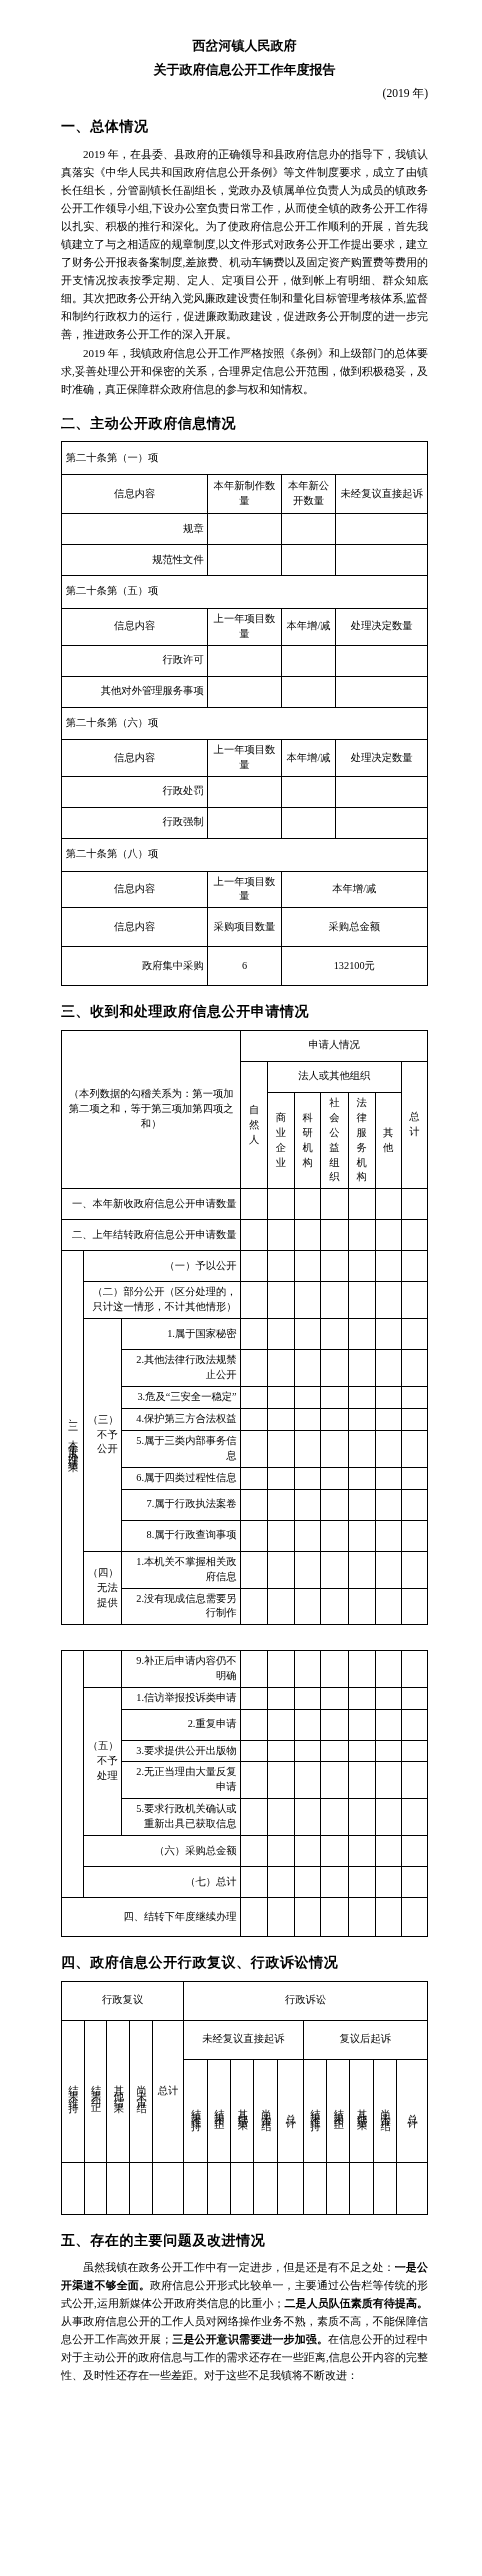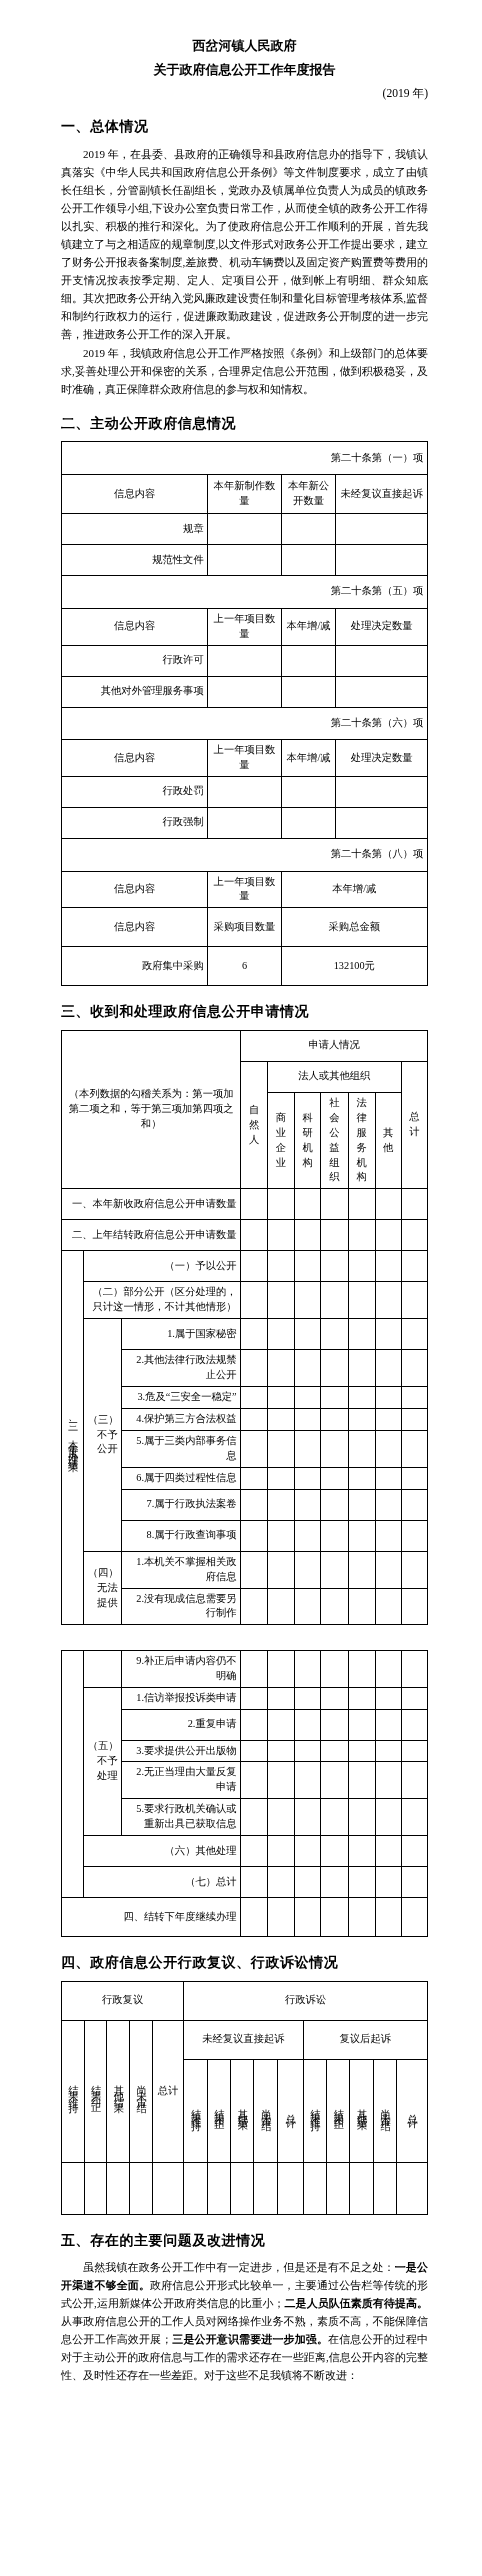--- a/index.html
+++ b/index.html
@@ -5,21 +5,21 @@
   html,body{margin:0;padding:0;background:#ffffff;}
   body{width:482px;color:#000;}
   .page{padding:32px 54px 43px 61px;font-family:"Liberation Serif",serif;}
   .title{font-size:13px;font-weight:bold;text-align:center;margin:4px;line-height:1.55;font-family:"Liberation Serif",serif;}
   .subtitle{text-align:right;font-size:11.6px;margin:6px 0 2.4px;font-family:Liberation Serif, serif;}
   h2.sec{font-family:"Liberation Sans",sans-serif;font-size:14px;font-weight:bold;margin:17px 0 8.5px;letter-spacing:0.6px;}
   p.body{font-size:11px;line-height:18px;text-align:justify;text-indent:2em;margin:0 0 1.2px;}
   p.body .b{font-weight:bold;}
   table.t{border-collapse:collapse;width:100%;font-size:10.3px;table-layout:fixed;margin:3.7px 0 0;}
   table.t td{border:0.6px solid #000;padding:3px 3.7px;vertical-align:middle;word-break:break-all;line-height:1.45;}
-  td.band{text-align:right;height:25.6px;}
+  td.band{text-align:left;height:25.6px;}
   td.hd{text-align:center;}
   td.lbl{text-align:right;}
   td.num{text-align:center;}
   td.vc{text-align:center;}
   tr.h44 td{height:24px;}
   tr.h56 td{height:32px;}
   span.v{writing-mode:vertical-rl;text-orientation:upright;display:inline-block;letter-spacing:3.7px;line-height:1.2;}
   span.v2{writing-mode:vertical-rl;text-orientation:upright;display:inline-block;letter-spacing:6px;line-height:1.2;}
   .gap30{height:20.7px;}
   .t3 td{padding:2.4px 1.2px;}
@@ -386,21 +386,21 @@
           <td class="lbl">5.要求行政机关确认或重新出具已获取信息</td>
           <td class="e"></td>
           <td class="e"></td>
           <td class="e"></td>
           <td class="e"></td>
           <td class="e"></td>
           <td class="e"></td>
           <td class="e"></td>
         </tr>
     <tr class="h44">
-          <td class="lbl" colspan="2">（六）其他处理</td>
+          <td class="lbl" colspan="2">（六）采购总金额</td>
           <td class="e"></td>
           <td class="e"></td>
           <td class="e"></td>
           <td class="e"></td>
           <td class="e"></td>
           <td class="e"></td>
           <td class="e"></td>
         </tr>
     <tr class="h44">
           <td class="lbl" colspan="2">（七）总计</td>

